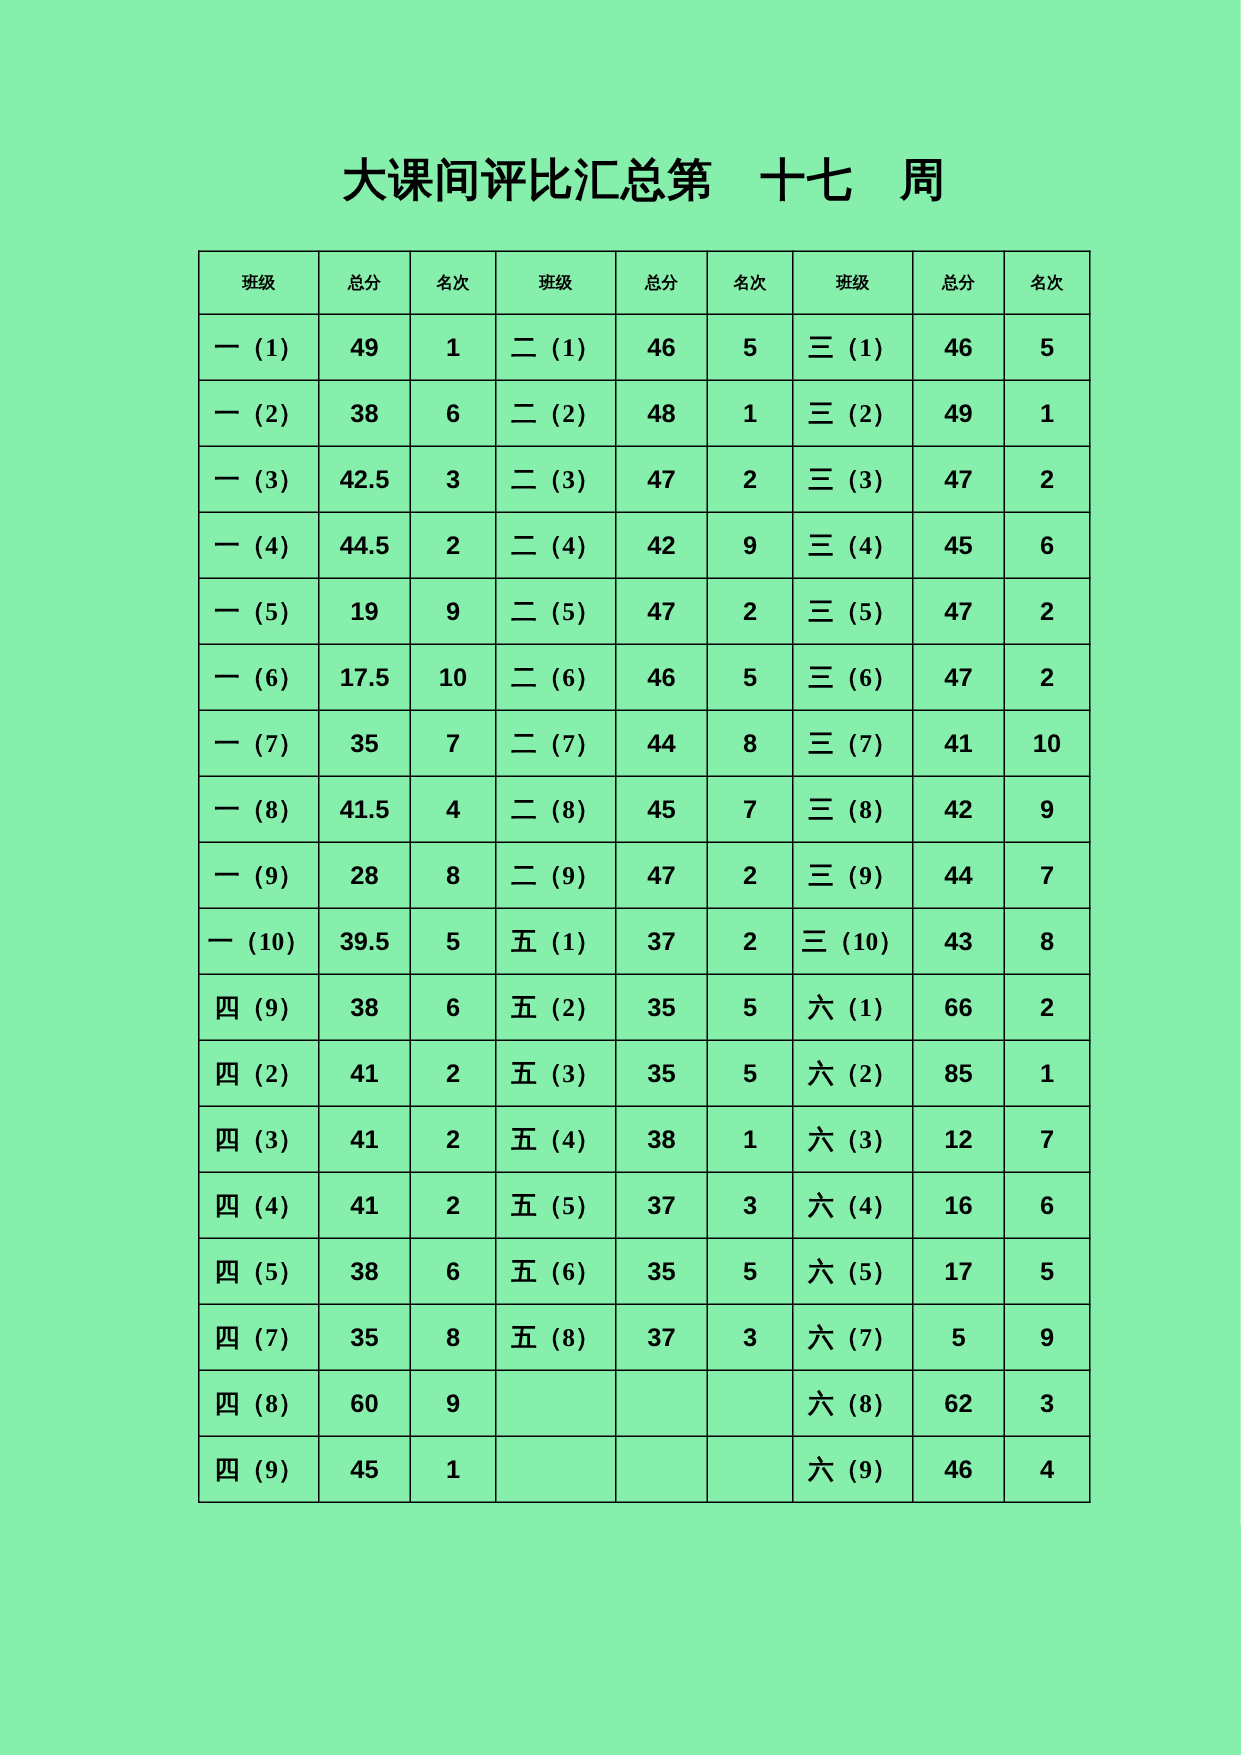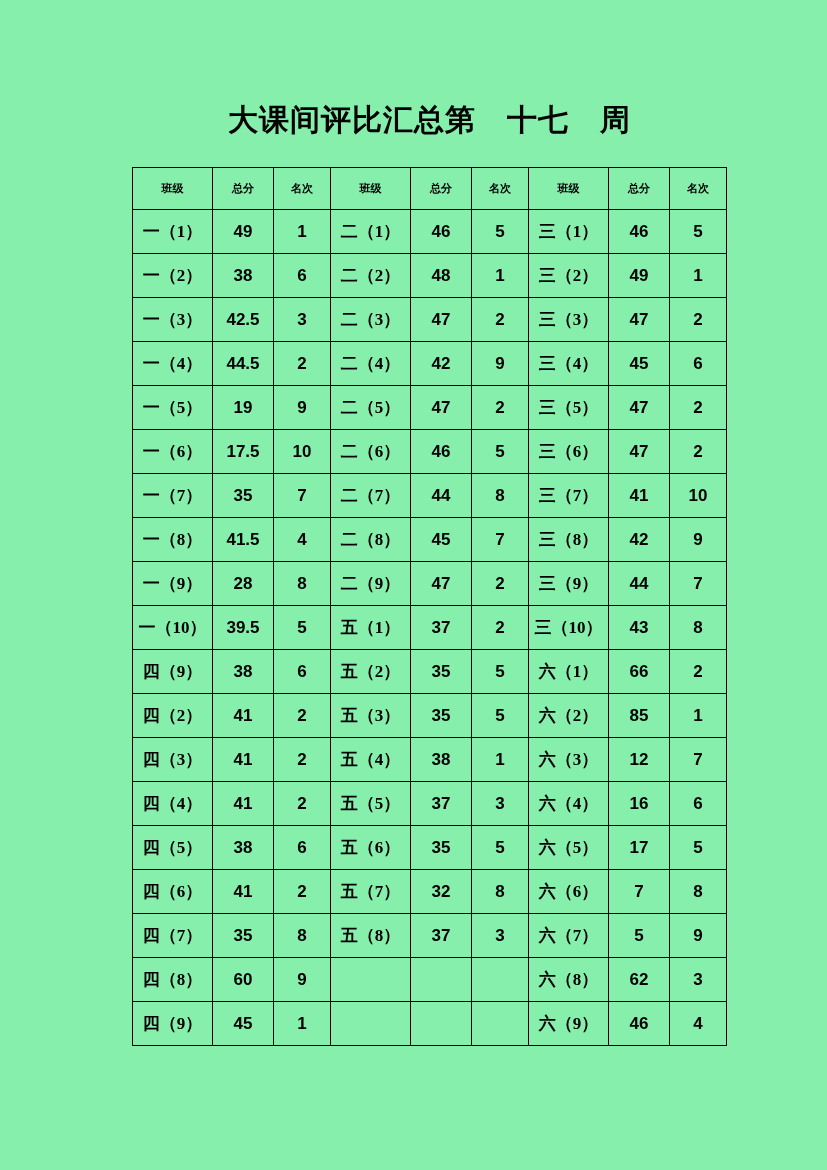--- a/index.html
+++ b/index.html
@@ -245,31 +245,20 @@
           <td class="cell-score">38</td>
           <td class="cell-rank">6</td>
           <td class="cell-class">五（6）</td>
           <td class="cell-score">35</td>
           <td class="cell-rank">5</td>
           <td class="cell-class">六（5）</td>
           <td class="cell-score">17</td>
           <td class="cell-rank">5</td>
         </tr>
         <tr>
-          <td class="cell-class">四（6）</td>
-          <td class="cell-score">41</td>
-          <td class="cell-rank">2</td>
-          <td class="cell-class">五（7）</td>
-          <td class="cell-score">32</td>
-          <td class="cell-rank">8</td>
-          <td class="cell-class">六（6）</td>
-          <td class="cell-score">7</td>
-          <td class="cell-rank">8</td>
-        </tr>
-        <tr>
           <td class="cell-class">四（7）</td>
           <td class="cell-score">35</td>
           <td class="cell-rank">8</td>
           <td class="cell-class">五（8）</td>
           <td class="cell-score">37</td>
           <td class="cell-rank">3</td>
           <td class="cell-class">六（7）</td>
           <td class="cell-score">5</td>
           <td class="cell-rank">9</td>
         </tr>

